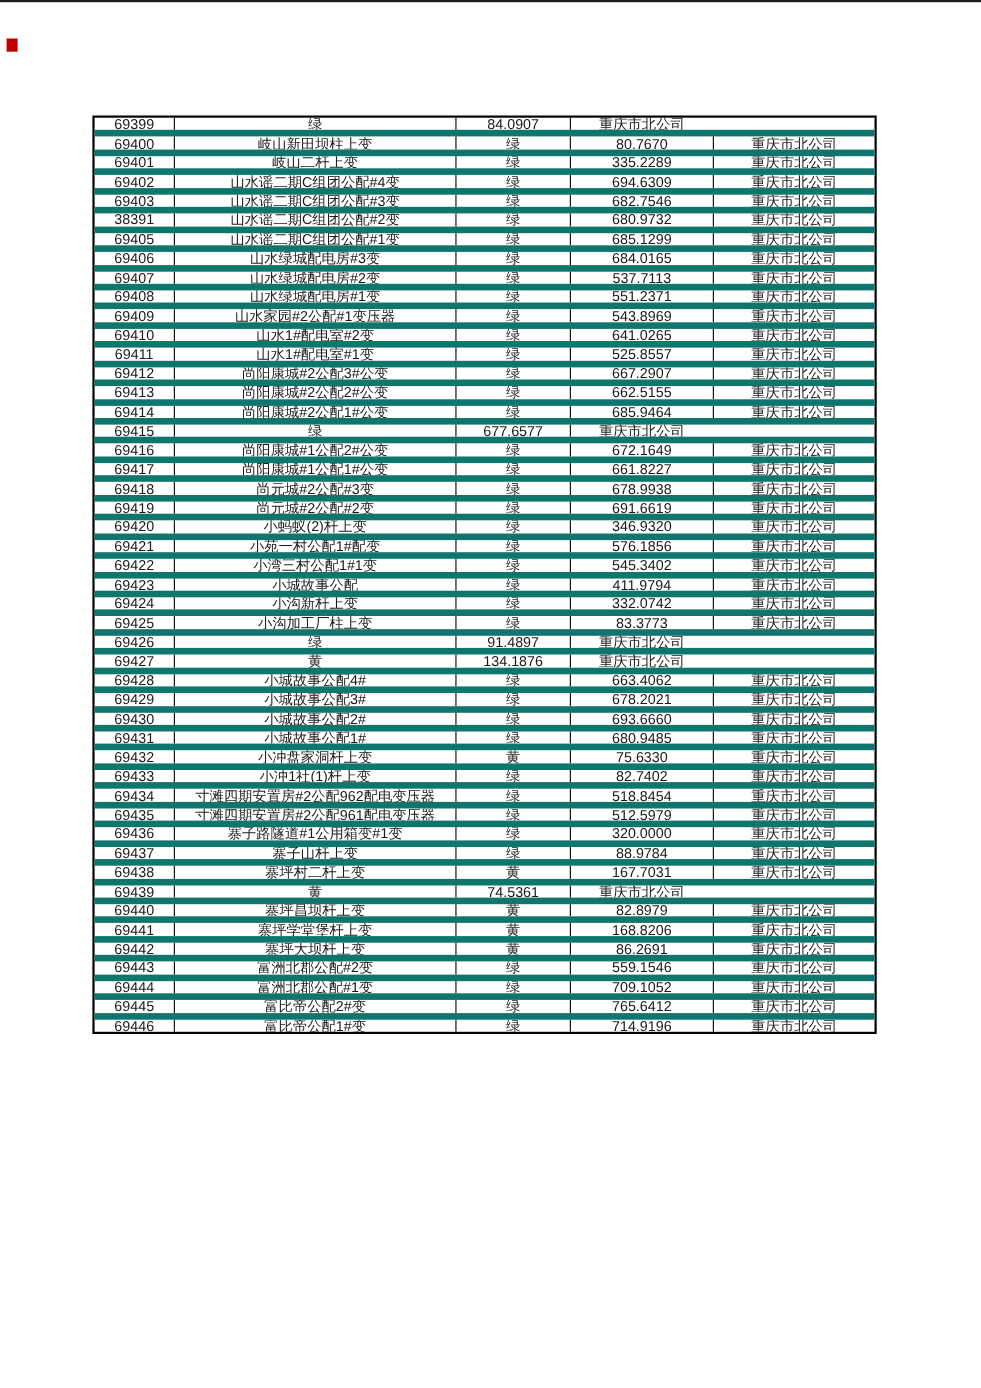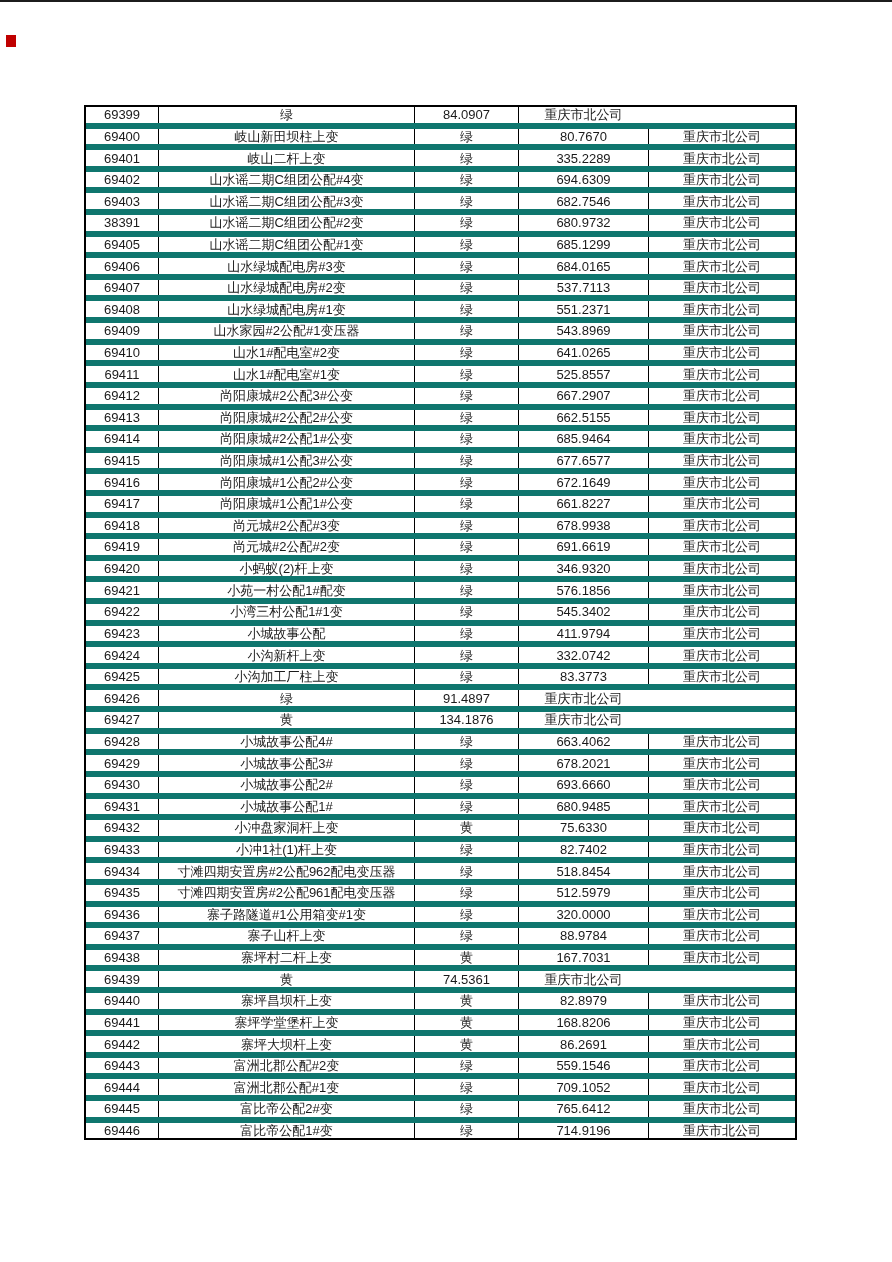--- a/index.html
+++ b/index.html
@@ -18,21 +18,21 @@
   }
   .red-marker {
     position: absolute;
     left: 6px; top: 35px;
     width: 10px; height: 12px;
     background: #c00000;
   }
   .data-table {
     position: absolute;
     left: 84px; top: 105px;
-    width: 713px; height: 1035px;
+    width: 713px; height: 835px;
     border: 2px solid #000;
     box-sizing: border-box;
     display: flex;
     flex-direction: column;
     background: #fff;
   }
   .row {
     flex: 1 1 0;
     display: grid;
     grid-template-columns: 72px 256px 104px 130px 1fr;
@@ -166,21 +166,20 @@
     </div>
     <div class="row">
       <div class="cell col-id">69414</div>
       <div class="cell col-name">尚阳康城#2公配1#公变</div>
       <div class="cell col-color">绿</div>
       <div class="cell col-value">685.9464</div>
       <div class="cell col-company">重庆市北公司</div>
     </div>
     <div class="row">
       <div class="cell col-id">69415</div>
-      <div class="cell col-name">尚阳康城#1公配3#公变</div>
       <div class="cell col-color">绿</div>
       <div class="cell col-value">677.6577</div>
       <div class="cell col-company">重庆市北公司</div>
     </div>
     <div class="row">
       <div class="cell col-id">69416</div>
       <div class="cell col-name">尚阳康城#1公配2#公变</div>
       <div class="cell col-color">绿</div>
       <div class="cell col-value">672.1649</div>
       <div class="cell col-company">重庆市北公司</div>

